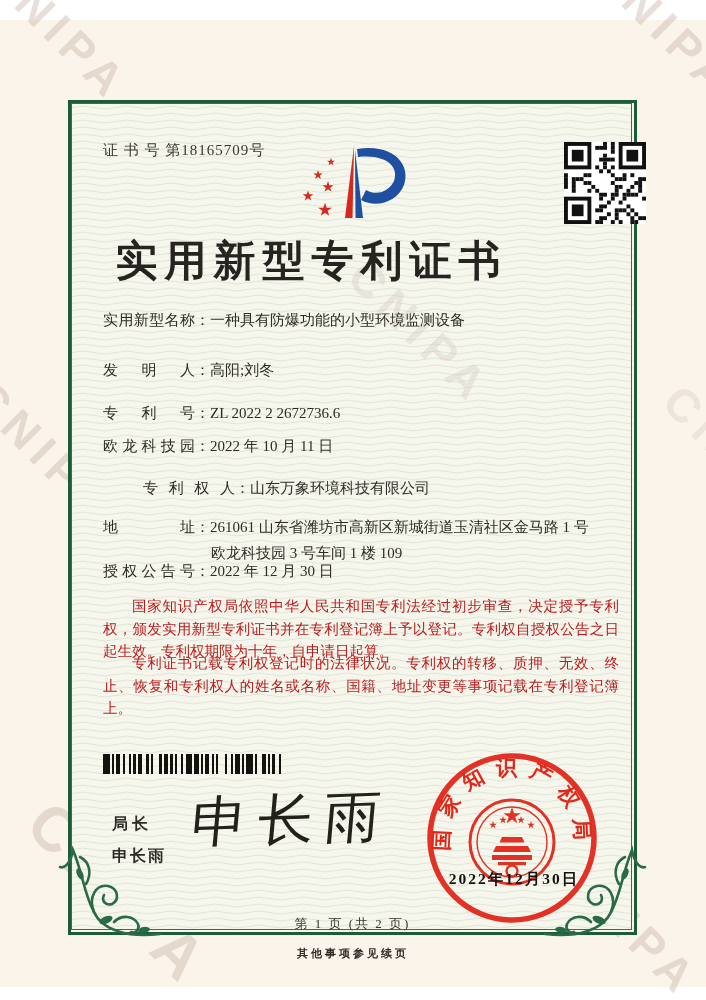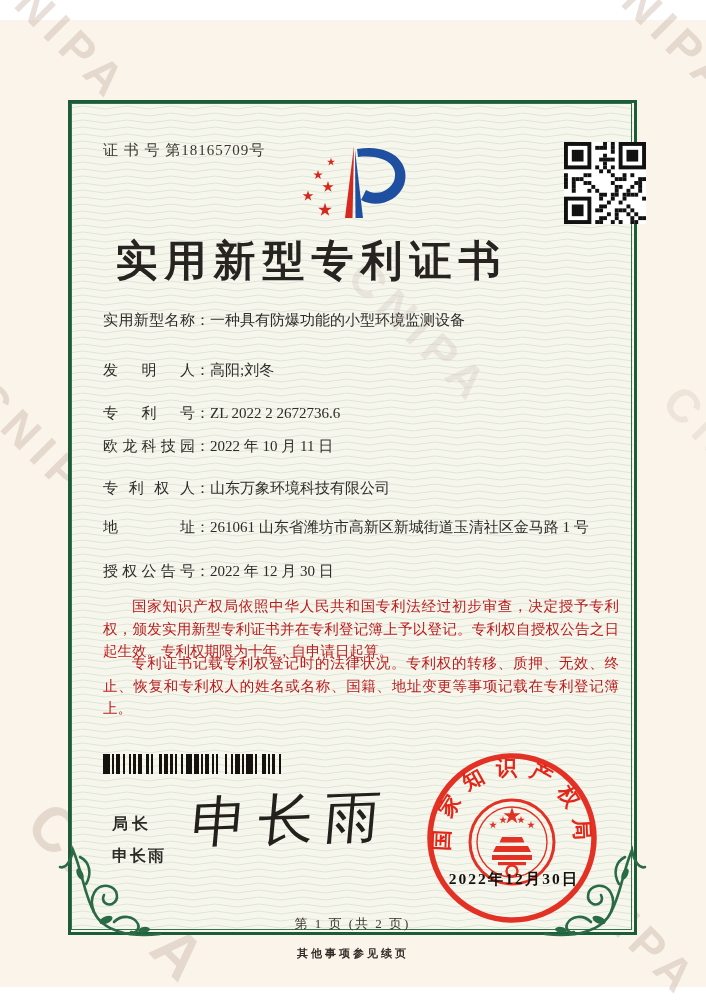--- a/index.html
+++ b/index.html
@@ -248,25 +248,26 @@
 </div>
 <div class="frow" style="top:361px;">
   <span class="flabel">发明人</span><span class="colon">：</span><span class="fvalue">高阳;刘冬</span>
 </div>
 <div class="frow" style="top:404px;">
   <span class="flabel">专利号</span><span class="colon">：</span><span class="fvalue">ZL 2022 2 2672736.6</span>
 </div>
 <div class="frow" style="top:437px;">
   <span class="flabel">欧龙科技园</span><span class="colon">：</span><span class="fvalue">2022 年 10 月 11 日</span>
 </div>
-<div class="frow" style="top:479px;">
+<div class="frow" style="top:479px;margin-left:40px;">
   <span class="flabel">专利权人</span><span class="colon">：</span><span class="fvalue">山东万象环境科技有限公司</span>
 </div>
 <div class="frow" style="top:518px;white-space:normal;width:520px;">
   <span class="flabel">地址</span><span class="colon">：</span><span class="fvalue">261061 山东省潍坊市高新区新城街道玉清社区金马路 1 号</span>
+  <span class="fvalue addr2">欧龙科技园 3 号车间 1 楼 109</span>
 </div>
 <div class="frow" style="top:562px;width:520px;">
   <span class="flabel">授权公告号</span><span class="colon">：</span><span class="fvalue">2022 年 12 月 30 日</span>
 </div>
 
 <div class="para" style="top:595px;">国家知识产权局依照中华人民共和国专利法经过初步审查，决定授予专利权，颁发实用新型专利证书并在专利登记簿上予以登记。专利权自授权公告之日起生效。专利权期限为十年，自申请日起算。</div>
 <div class="para" style="top:652px;">专利证书记载专利权登记时的法律状况。专利权的转移、质押、无效、终止、恢复和专利权人的姓名或名称、国籍、地址变更等事项记载在专利登记簿上。</div>
 
 <div class="abs barcode" id="barcode"><span class="bar-b" style="width: 6.52941px;"></span><span class="bar-w" style="width: 2.17647px;"></span><span class="bar-b" style="width: 2.17647px;"></span><span class="bar-w" style="width: 2.17647px;"></span><span class="bar-b" style="width: 4.35294px;"></span><span class="bar-w" style="width: 2.17647px;"></span><span class="bar-b" style="width: 2.17647px;"></span><span class="bar-w" style="width: 4.35294px;"></span><span class="bar-b" style="width: 2.17647px;"></span><span class="bar-w" style="width: 2.17647px;"></span><span class="bar-b" style="width: 2.17647px;"></span><span class="bar-w" style="width: 2.17647px;"></span><span class="bar-b" style="width: 4.35294px;"></span><span class="bar-w" style="width: 4.35294px;"></span><span class="bar-b" style="width: 2.17647px;"></span><span class="bar-w" style="width: 2.17647px;"></span><span class="bar-b" style="width: 2.17647px;"></span><span class="bar-w" style="width: 6.52941px;"></span><span class="bar-b" style="width: 2.17647px;"></span><span class="bar-w" style="width: 2.17647px;"></span><span class="bar-b" style="width: 4.35294px;"></span><span class="bar-w" style="width: 2.17647px;"></span><span class="bar-b" style="width: 2.17647px;"></span><span class="bar-w" style="width: 2.17647px;"></span><span class="bar-b" style="width: 2.17647px;"></span><span class="bar-w" style="width: 4.35294px;"></span><span class="bar-b" style="width: 2.17647px;"></span><span class="bar-w" style="width: 2.17647px;"></span><span class="bar-b" style="width: 6.52941px;"></span><span class="bar-w" style="width: 2.17647px;"></span><span class="bar-b" style="width: 4.35294px;"></span><span class="bar-w" style="width: 2.17647px;"></span><span class="bar-b" style="width: 2.17647px;"></span><span class="bar-w" style="width: 2.17647px;"></span><span class="bar-b" style="width: 4.35294px;"></span><span class="bar-w" style="width: 2.17647px;"></span><span class="bar-b" style="width: 2.17647px;"></span><span class="bar-w" style="width: 2.17647px;"></span><span class="bar-b" style="width: 2.17647px;"></span><span class="bar-w" style="width: 6.52941px;"></span><span class="bar-b" style="width: 2.17647px;"></span><span class="bar-w" style="width: 4.35294px;"></span><span class="bar-b" style="width: 2.17647px;"></span><span class="bar-w" style="width: 2.17647px;"></span><span class="bar-b" style="width: 4.35294px;"></span><span class="bar-w" style="width: 2.17647px;"></span><span class="bar-b" style="width: 2.17647px;"></span><span class="bar-w" style="width: 2.17647px;"></span><span class="bar-b" style="width: 6.52941px;"></span><span class="bar-w" style="width: 2.17647px;"></span><span class="bar-b" style="width: 2.17647px;"></span><span class="bar-w" style="width: 4.35294px;"></span><span class="bar-b" style="width: 4.35294px;"></span><span class="bar-w" style="width: 2.17647px;"></span><span class="bar-b" style="width: 2.17647px;"></span><span class="bar-w" style="width: 2.17647px;"></span><span class="bar-b" style="width: 2.17647px;"></span><span class="bar-w" style="width: 4.35294px;"></span><span class="bar-b" style="width: 2.17647px;"></span><span class="bar-w" style="width: 6.52941px;"></span></div>
 

